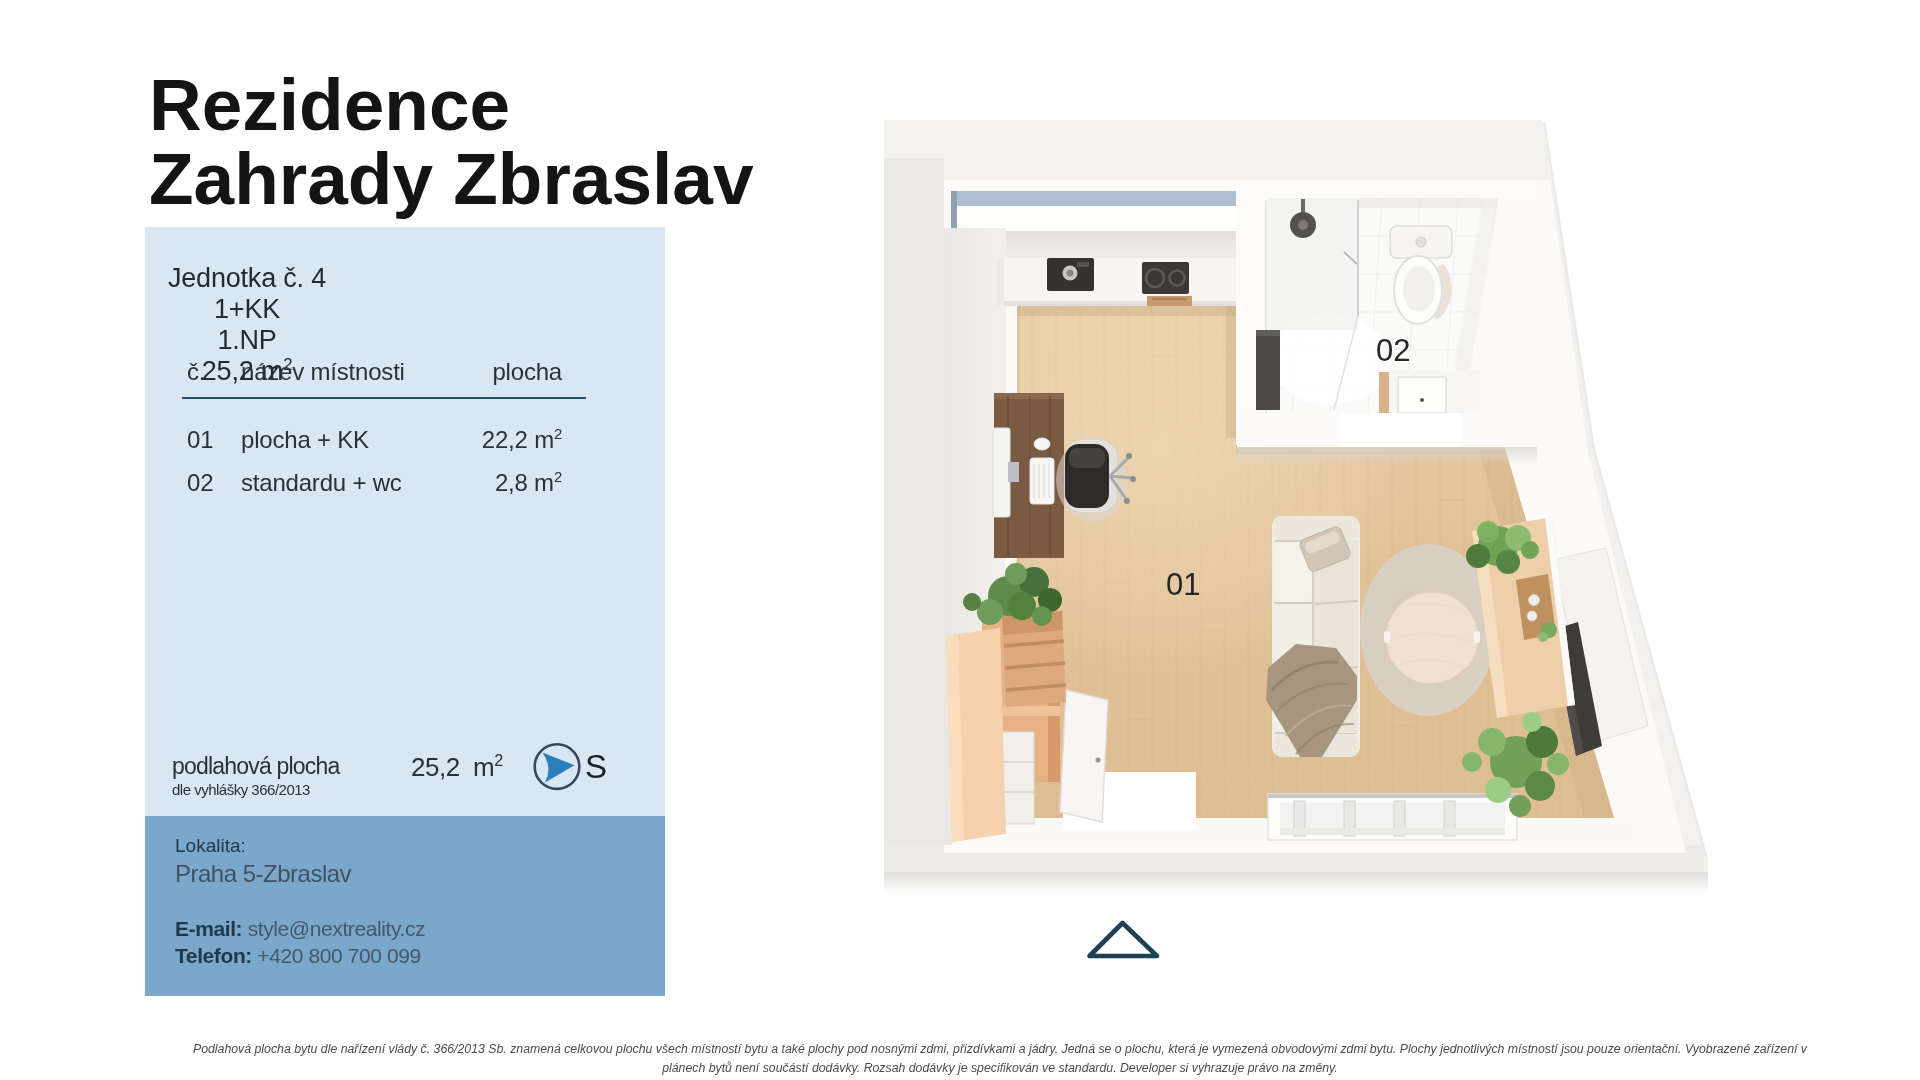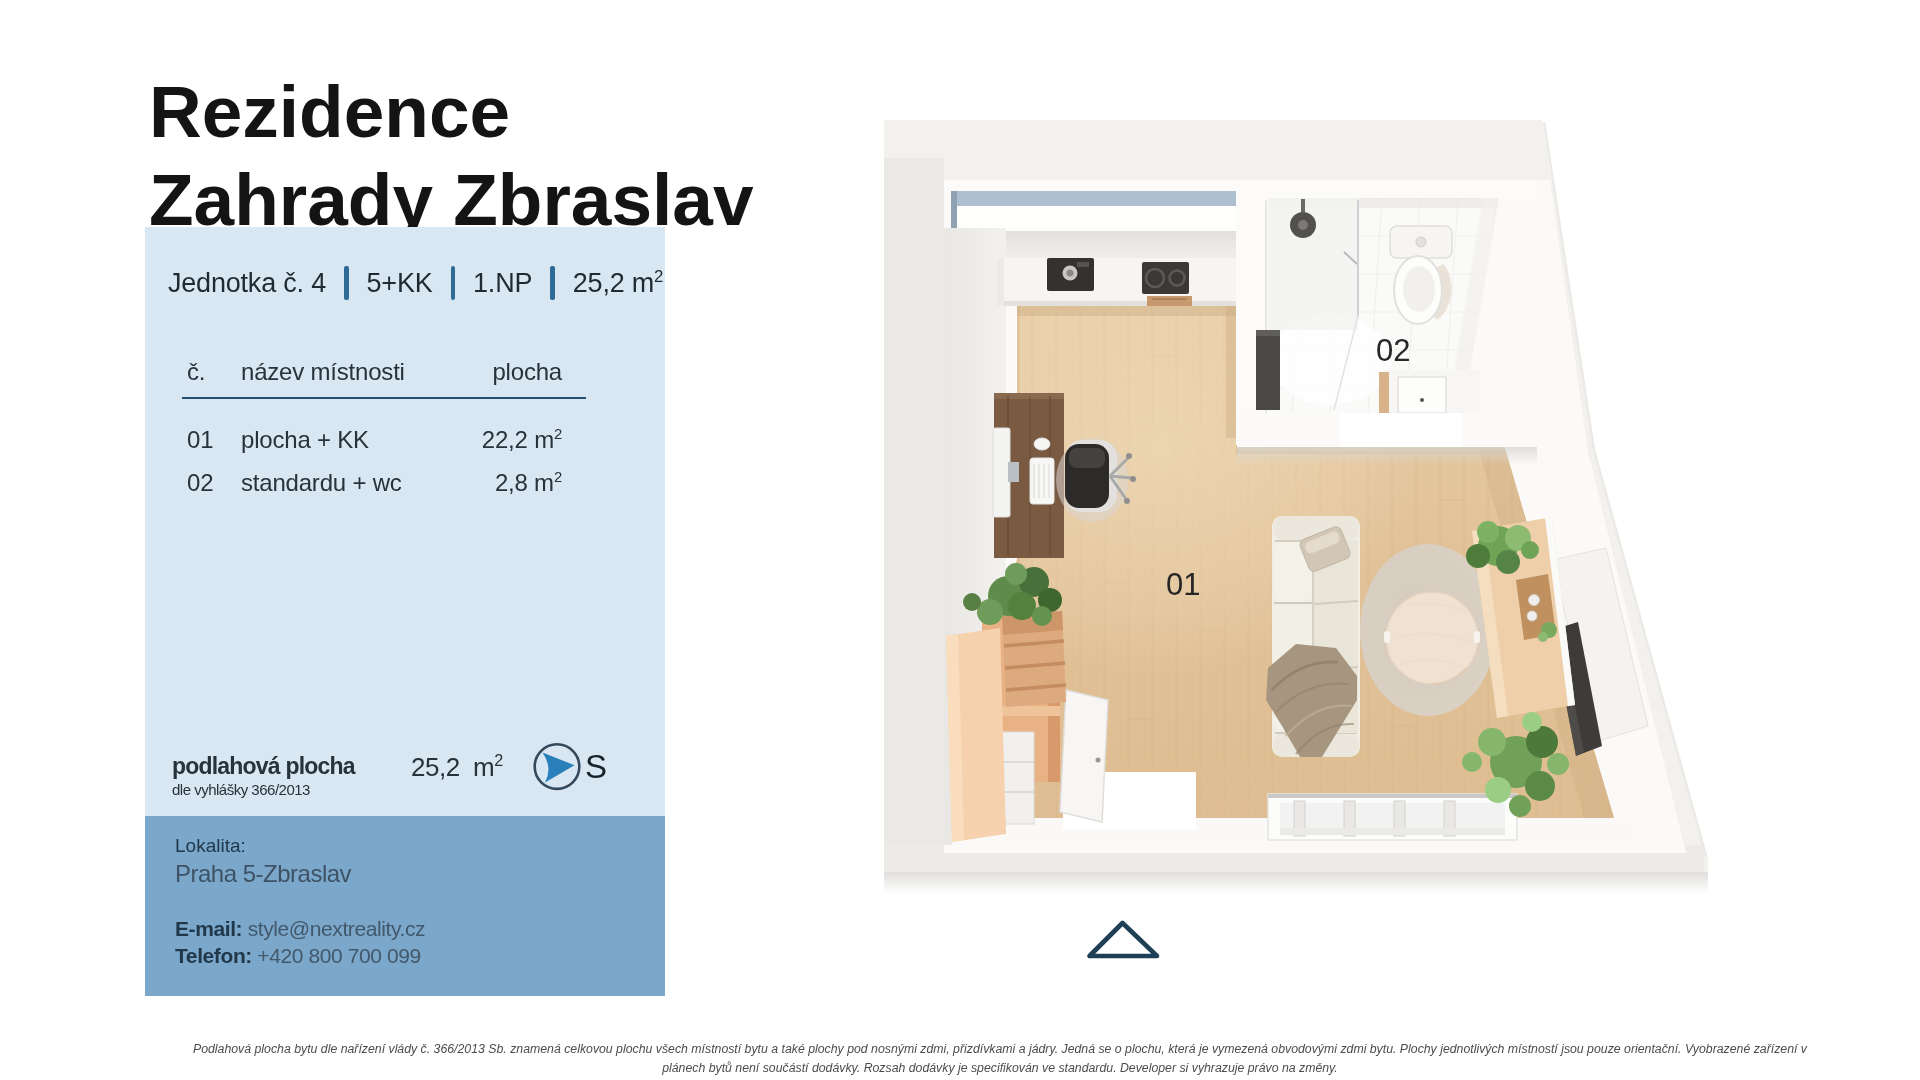--- a/index.html
+++ b/index.html
@@ -1,32 +1,32 @@
 <!DOCTYPE html>
 <html><head>
 <meta charset="utf-8">
 <style>
   html,body{margin:0;padding:0;width:1920px;height:1080px;background:#ffffff;overflow:hidden;}
   *{box-sizing:border-box;font-family:"Liberation Sans", sans-serif;}
   .abs{position:absolute;}
-  #title{left:149px;top:68px;font-weight:bold;color:#141414;font-size:73px;line-height:88px;letter-spacing:0px;}
+  #title{left:149px;top:68px;font-weight:bold;color:#141414;font-size:73px;line-height:74px;letter-spacing:0px;}
   #panel-light{left:145px;top:227px;width:520px;height:589px;background:#d9e7f2;}
   #panel-dark{left:145px;top:816px;width:520px;height:180px;background:#7ba7cb;}
-  #unitrow{left:168px;top:263px;height:40px;display:flex;align-items:center;color:#1f2b34;font-size:27px;letter-spacing:-0.2px;}
+  #unitrow{left:168px;top:263px;height:40px;display:flex;align-items:center;color:#1f2b34;font-size:27px;letter-spacing:-0.2px;flex-direction:column;}
   #unitrow .sep{width:4.5px;height:34px;background:#2e6a96;margin:0 18px;border-radius:2px;}
   .sup{font-size:0.62em;vertical-align:super;line-height:0;}
   #tbl{left:187px;top:358px;width:375px;color:#26323c;font-size:24px;letter-spacing:-0.2px;}
   #tbl .hdr{display:flex;}
   #tbl .rule{height:2px;background:#28506e;margin-top:11px;margin-bottom:27px;width:404px;margin-left:-5px;}
   #tbl .row{display:flex;margin-bottom:15px;}
   .c1{width:54px;}
   .c2{flex:1;}
   .c3{text-align:right;}
   #podla{left:172px;top:753px;color:#26323c;}
-  #podla .b1{font-weight:bold;font-size:23px;letter-spacing:-0.8px;}
+  #podla .b1{font-weight:normal;font-size:23px;letter-spacing:-0.8px;}
   #podla .b2{font-size:15px;margin-top:1px;letter-spacing:-0.5px;}
   #num252{left:411px;top:752px;color:#26323c;font-size:26px;letter-spacing:-0.5px;}
   #slabel{left:585px;top:748px;color:#16222c;font-size:33px;}
   #loka{left:175px;top:835px;color:#20384a;font-size:19px;font-weight:normal;}
   #praha{left:175px;top:860px;color:#3e5265;font-size:24px;letter-spacing:-0.5px;}
   #email{left:175px;top:917px;color:#20384a;font-size:21px;font-weight:bold;letter-spacing:-0.4px;}
   #telefon{left:175px;top:944px;color:#20384a;font-size:21px;font-weight:bold;letter-spacing:-0.4px;}
   .val{color:#42586b;font-weight:normal;}
   #footer{left:40px;top:1040px;width:1920px;text-align:center;color:#4c4c4c;font-size:12.3px;font-style:italic;line-height:19px;}
 </style>
@@ -35,21 +35,21 @@
 
 <div id="title" class="abs">Rezidence<br>Zahrady Zbraslav</div>
 
 <div id="panel-light" class="abs"></div>
 
 <div id="panel-dark" class="abs"></div>
 
 <div id="unitrow" class="abs">
     <span>Jednotka č. 4</span>
     <span class="sep"></span>
-    <span>5+KK</span>
+    <span>1+KK</span>
     <span class="sep"></span>
     <span>1.NP</span>
     <span class="sep"></span>
     <span>25,2 m<span class="sup">2</span></span>
   </div>
 
 <div id="tbl" class="abs">
   <div class="hdr">
       <span class="c1">č.</span>
       <span class="c2">název místnosti</span>

